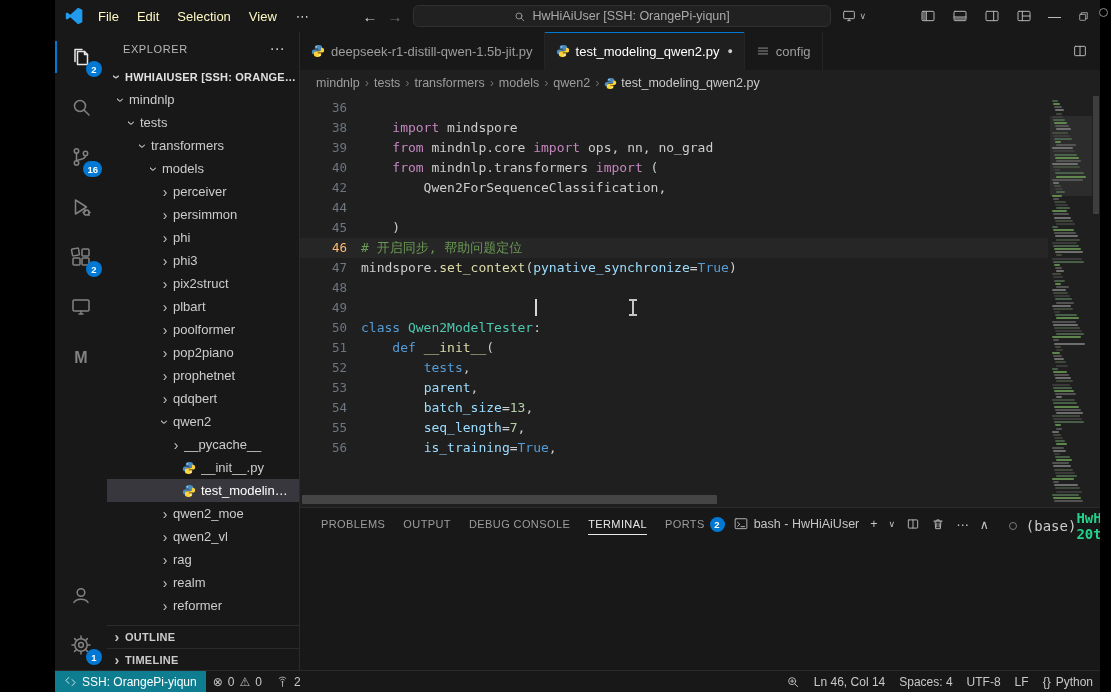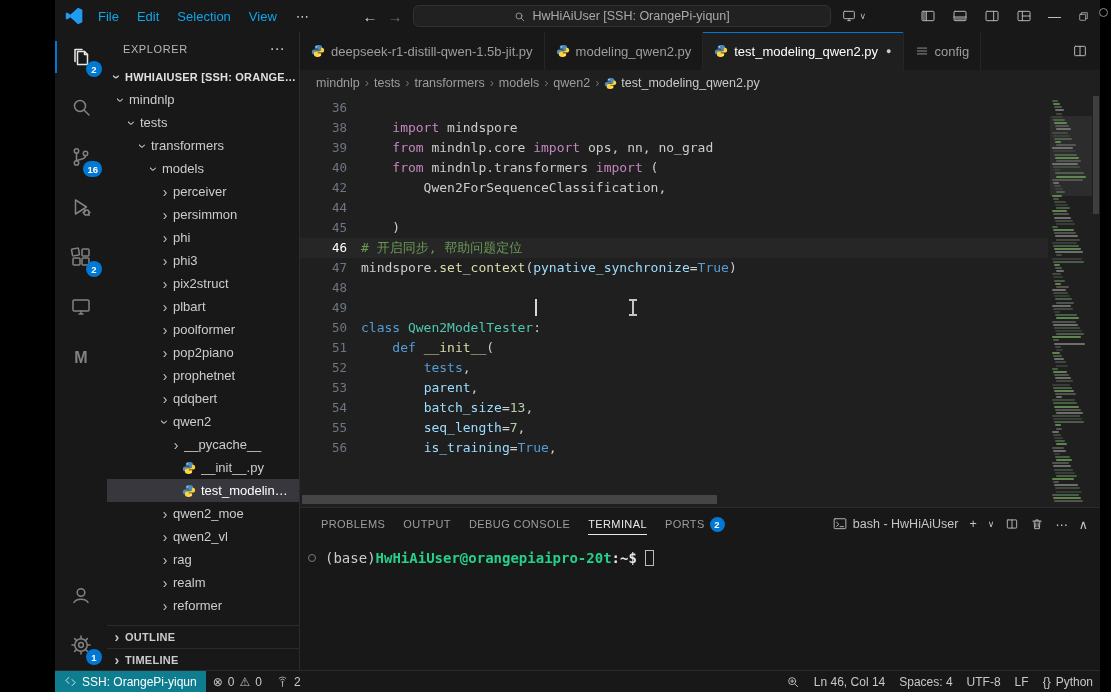--- a/index.html
+++ b/index.html
@@ -10,21 +10,21 @@
 
   .icon{display:inline-flex;align-items:center;justify-content:center;flex:none}
   .icon svg{width:100%;height:100%}
   .s13{width:13px;height:13px}.s14{width:14px;height:14px}.s16{width:16px;height:16px}.s24{width:24px;height:24px}
 
   
   .titlebar{height:32px;display:flex;align-items:center;background:#181818;font-size:13px;flex:none}
   .tb-left{display:flex;align-items:center;height:100%}
   .vslogo{width:18px;height:18px;margin:0 6px 0 10px}
   .menubar{display:flex;height:100%}
-  .menu-item{padding:0 9px;height:100%;display:flex;align-items:center;color:#0ea5e9;cursor:pointer}
+  .menu-item{padding:0 9px;height:100%;display:flex;align-items:center;color:#fef9c3;cursor:pointer}
   .menu-more{padding:0 10px;color:#ccc;cursor:pointer}
   .tb-center{flex:1;display:flex;align-items:center;justify-content:center;gap:10px;min-width:0}
   .navarrow{color:#cfcfcf;font-size:15px;cursor:pointer}
   .navarrow.dim{color:#6d6d6d}
   .command-center{display:flex;align-items:center;justify-content:center;gap:6px;width:418px;height:22px;
     background:#212121;border:1px solid #313131;border-radius:6px;color:#a9a9a9;font-size:12.5px;cursor:pointer;
     overflow:hidden;white-space:nowrap}
   .remote-win{display:flex;align-items:center;gap:3px;color:#b5b5b5;cursor:pointer}
   .chev-sm{font-size:9px;color:#b5b5b5}
   .tb-right{display:flex;align-items:center;gap:16px;padding:0 10px;color:#b5b5b5}
@@ -75,39 +75,39 @@
   .bc-item{display:flex;align-items:center;gap:4px;cursor:pointer}
   .bc-item.last{color:#c9c9c9}
   .bc-sep{color:#6e6e6e}
 
   .code-wrap{position:relative;height:411px;background:#1f1f1f;overflow:hidden;flex:none;
     font-family:"DejaVu Sans Mono","Liberation Mono",monospace;font-size:13px}
   .code{position:absolute;left:0;top:2px;right:52px;bottom:0}
   .line{height:20px;line-height:20px;display:flex;white-space:pre}
   .line.cur{background:rgba(255,255,255,.035)}
   .ln{width:47px;flex:none;text-align:right;color:#6e7681;font-size:12.5px}
-  .line.cur .ln{color:#ffffff}
+  .line.cur .ln{color:#fdba74}
   .lt{padding-left:14px}
   .tk{color:var(--syntax-keyword,#c586c0)} .tk2{color:var(--syntax-keyword2,#569cd6)}
   .tfn{color:var(--syntax-function,#dcdcaa)} .tcl{color:var(--syntax-class,#4ec9b0)}
   .tvar{color:var(--syntax-variable,#9cdcfe)} .tnum{color:var(--syntax-number,#b5cea8)}
   .tcmt{color:var(--syntax-comment,#6a9955)} .tpl{color:var(--syntax-plain,#cccccc)}
   .caret{position:absolute;width:1.5px;height:17px;background:#d7d7d7}
   .minimap{position:absolute;right:8px;top:0;width:42px;bottom:0;overflow:hidden}
   .mrow{position:absolute;height:2px;border-radius:1px;opacity:.85}
   .mslider{position:absolute;left:0;right:0;top:20px;height:80px;background:rgba(255,255,255,.06)}
   .vscroll{position:absolute;right:0;top:0;width:8px;bottom:0}
   .vthumb{position:absolute;left:1px;right:1px;top:0;height:118px;background:rgba(121,121,121,.35)}
   .hscroll{position:absolute;left:2px;bottom:3px;width:415px;height:9px;background:rgba(121,121,121,.42);border-radius:1px}
   .ibeam{position:absolute;left:332px;top:204px;width:2px;height:15px;background:#d8d8d8;opacity:.9}
   .ibeam::before,.ibeam::after{content:"";position:absolute;left:-3px;width:8px;height:2px;background:#d8d8d8}
   .ibeam::before{top:-1px}.ibeam::after{bottom:-1px}
 
   
-  .panel{flex:1;background:#181818;border-top:1px solid #2b2b2b;display:flex;flex-direction:column;min-height:0}
+  .panel{flex:1;background:#181818;border-top:1px solid #2b2b2b;display:flex;flex-direction:row;min-height:0}
   .panel-header{height:32px;display:flex;align-items:center;padding:0 12px;flex:none}
   .ptabs{display:flex}
   .ptab{display:flex;align-items:center;gap:5px;padding:0 9px;height:32px;font-size:11px;letter-spacing:.4px;color:#9d9d9d;cursor:pointer;position:relative}
   .ptab.active{color:#e7e7e7}
   .ptab.active::after{content:"";position:absolute;left:9px;right:9px;bottom:5px;height:1px;background:#e7e7e7}
   .pbadge{min-width:15px;height:15px;border-radius:15px;background:var(--badge-bg,#0078d4);color:#fff;font-size:9.5px;font-weight:700;display:flex;align-items:center;justify-content:center;padding:0 3px}
   .panel-actions{margin-left:auto;display:flex;align-items:center;gap:11px;color:#c5c5c5;font-size:12.5px}
   .term-sel{display:flex;align-items:center;gap:6px;cursor:pointer}
   .pa-btn{cursor:pointer;color:#c5c5c5}
   .terminal{flex:1;padding:8px 0 0 8px;font-family:"DejaVu Sans Mono","Liberation Mono",monospace;font-size:14px;cursor:text}
@@ -432,31 +432,20 @@
               <div class="tab">
                 <span class="icon s14">
                   <svg viewBox="0 0 16 16">
                     <path fill="#4b8bbe" d="M8 1.2c-2.3 0-3.6.9-3.6 2.4v1.9h3.8v.7H3.3C1.8 6.2 1 7.4 1 9s.8 2.8 2.3 2.8h1.1V9.9c0-1.3 1.1-2.2 2.4-2.2h3.4c1.3 0 2.4-1 2.4-2.3V3.6c0-1.5-1.5-2.4-3.6-2.4z"></path>
                     <path fill="#ffd43b" d="M8 14.8c2.3 0 3.6-.9 3.6-2.4v-1.9H7.8v-.7h4.9c1.5 0 2.3-1.2 2.3-2.8s-.8-2.8-2.3-2.8h-1.1v1.9c0 1.3-1.1 2.2-2.4 2.2H5.8c-1.3 0-2.4 1-2.4 2.3v1.8c0 1.5 1.5 2.4 3.6 2.4z"></path>
                     <circle cx="6.1" cy="3.2" r=".7" fill="#fff"></circle>
                     <circle cx="9.9" cy="12.8" r=".7" fill="#fff"></circle>
                   </svg>
                 </span>
                 <span class="tab-label">deepseek-r1-distill-qwen-1.5b-jit.py</span>
-              </div>
-              <div class="tab">
-                <span class="icon s14">
-                  <svg viewBox="0 0 16 16">
-                    <path fill="#4b8bbe" d="M8 1.2c-2.3 0-3.6.9-3.6 2.4v1.9h3.8v.7H3.3C1.8 6.2 1 7.4 1 9s.8 2.8 2.3 2.8h1.1V9.9c0-1.3 1.1-2.2 2.4-2.2h3.4c1.3 0 2.4-1 2.4-2.3V3.6c0-1.5-1.5-2.4-3.6-2.4z"></path>
-                    <path fill="#ffd43b" d="M8 14.8c2.3 0 3.6-.9 3.6-2.4v-1.9H7.8v-.7h4.9c1.5 0 2.3-1.2 2.3-2.8s-.8-2.8-2.3-2.8h-1.1v1.9c0 1.3-1.1 2.2-2.4 2.2H5.8c-1.3 0-2.4 1-2.4 2.3v1.8c0 1.5 1.5 2.4 3.6 2.4z"></path>
-                    <circle cx="6.1" cy="3.2" r=".7" fill="#fff"></circle>
-                    <circle cx="9.9" cy="12.8" r=".7" fill="#fff"></circle>
-                  </svg>
-                </span>
-                <span class="tab-label">modeling_qwen2.py</span>
               </div>
               <div class="tab active">
                 <span class="icon s14">
                   <svg viewBox="0 0 16 16">
                     <path fill="#4b8bbe" d="M8 1.2c-2.3 0-3.6.9-3.6 2.4v1.9h3.8v.7H3.3C1.8 6.2 1 7.4 1 9s.8 2.8 2.3 2.8h1.1V9.9c0-1.3 1.1-2.2 2.4-2.2h3.4c1.3 0 2.4-1 2.4-2.3V3.6c0-1.5-1.5-2.4-3.6-2.4z"></path>
                     <path fill="#ffd43b" d="M8 14.8c2.3 0 3.6-.9 3.6-2.4v-1.9H7.8v-.7h4.9c1.5 0 2.3-1.2 2.3-2.8s-.8-2.8-2.3-2.8h-1.1v1.9c0 1.3-1.1 2.2-2.4 2.2H5.8c-1.3 0-2.4 1-2.4 2.3v1.8c0 1.5 1.5 2.4 3.6 2.4z"></path>
                     <circle cx="6.1" cy="3.2" r=".7" fill="#fff"></circle>
                     <circle cx="9.9" cy="12.8" r=".7" fill="#fff"></circle>
                   </svg>
                 </span>

